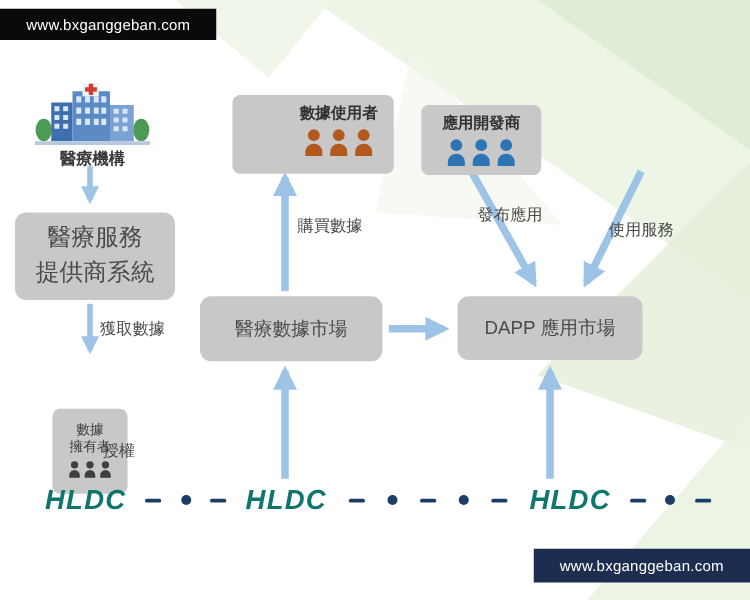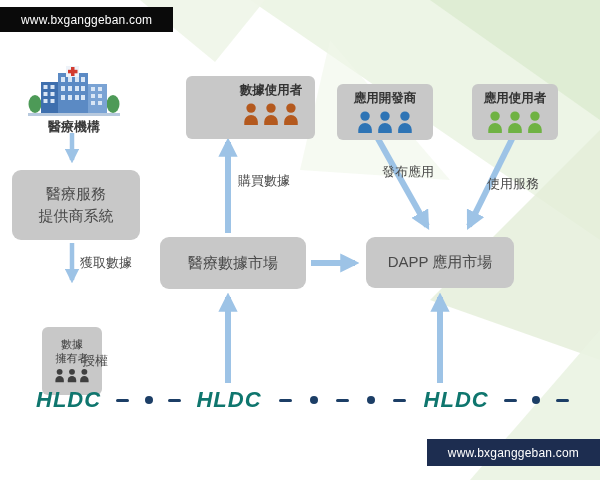--- a/index.html
+++ b/index.html
@@ -12,21 +12,21 @@
   svg.connectors{z-index:1;}
   .node,.flow-label,.hldc-row,.watermark,.icon-wrap{position:absolute;}
   .node{z-index:2;}
   .flow-label{z-index:3;font-size:13px;color:#4a4a4a;white-space:nowrap;}
   .box{
     background:#c8c8c8;border-radius:9px;color:#4a4a4a;
     display:flex;align-items:center;justify-content:center;text-align:center;
   }
   .pre{white-space:pre-line;line-height:1.45;}
   .market-box{font-size:15px;}
-  .provider-box{font-size:15px;}
+  .provider-box{font-size:19px;font-family:Liberation Serif, serif;}
   .actor-box{flex-direction:column;justify-content:flex-start;padding-top:6px;gap:3px;border-radius:6px;}
   .actor-label{font-size:12.5px;font-weight:bold;color:#333;}
   .owner-box{flex-direction:column;justify-content:flex-start;padding-top:10px;gap:2px;border-radius:6px;margin-top:40px;}
   .owner-text{font-size:11px;line-height:1.3;color:#3d3d3d;}
   .people{width:58px;height:24px;display:block;}
   .people-sm{width:36px;height:15px;display:block;}
   .p-orange{fill:#b4591e;}
   .p-blue{fill:#2e74b5;}
   .p-green{fill:#6fb243;}
   .p-dark{fill:#3f3f3f;}
@@ -176,33 +176,20 @@
         <circle cx="10" cy="6.5" r="5.2"></circle>
           <path d="M2.5,25 v-3.5 a7.5,7.5 0 0 1 15,0 V25 z"></path>
         <circle cx="32" cy="6.5" r="5.2"></circle>
           <path d="M24.5,25 v-3.5 a7.5,7.5 0 0 1 15,0 V25 z"></path>
         <circle cx="54" cy="6.5" r="5.2"></circle>
           <path d="M46.5,25 v-3.5 a7.5,7.5 0 0 1 15,0 V25 z"></path>
       </g>
     </svg>
   </div>
 
-  <div class="node box actor-box" style="left:472px;top:84px;width:86px;height:50px;">
-    <div class="actor-label">應用使用者</div>
-    <svg class="people" viewBox="0 0 64 26">
-      <g class="p-green">
-        <circle cx="10" cy="6.5" r="5.2"></circle>
-          <path d="M2.5,25 v-3.5 a7.5,7.5 0 0 1 15,0 V25 z"></path>
-        <circle cx="32" cy="6.5" r="5.2"></circle>
-          <path d="M24.5,25 v-3.5 a7.5,7.5 0 0 1 15,0 V25 z"></path>
-        <circle cx="54" cy="6.5" r="5.2"></circle>
-          <path d="M46.5,25 v-3.5 a7.5,7.5 0 0 1 15,0 V25 z"></path>
-      </g>
-    </svg>
-  </div>
 
   <div class="hldc-row">
     <span class="hldc-word">HLDC</span>
     <span class="pattern">
       <span class="dash"></span>
         <span class="dot"></span>
         <span class="dash"></span>
     </span>
     <span class="hldc-word">HLDC</span>
     <span class="pattern wide">

